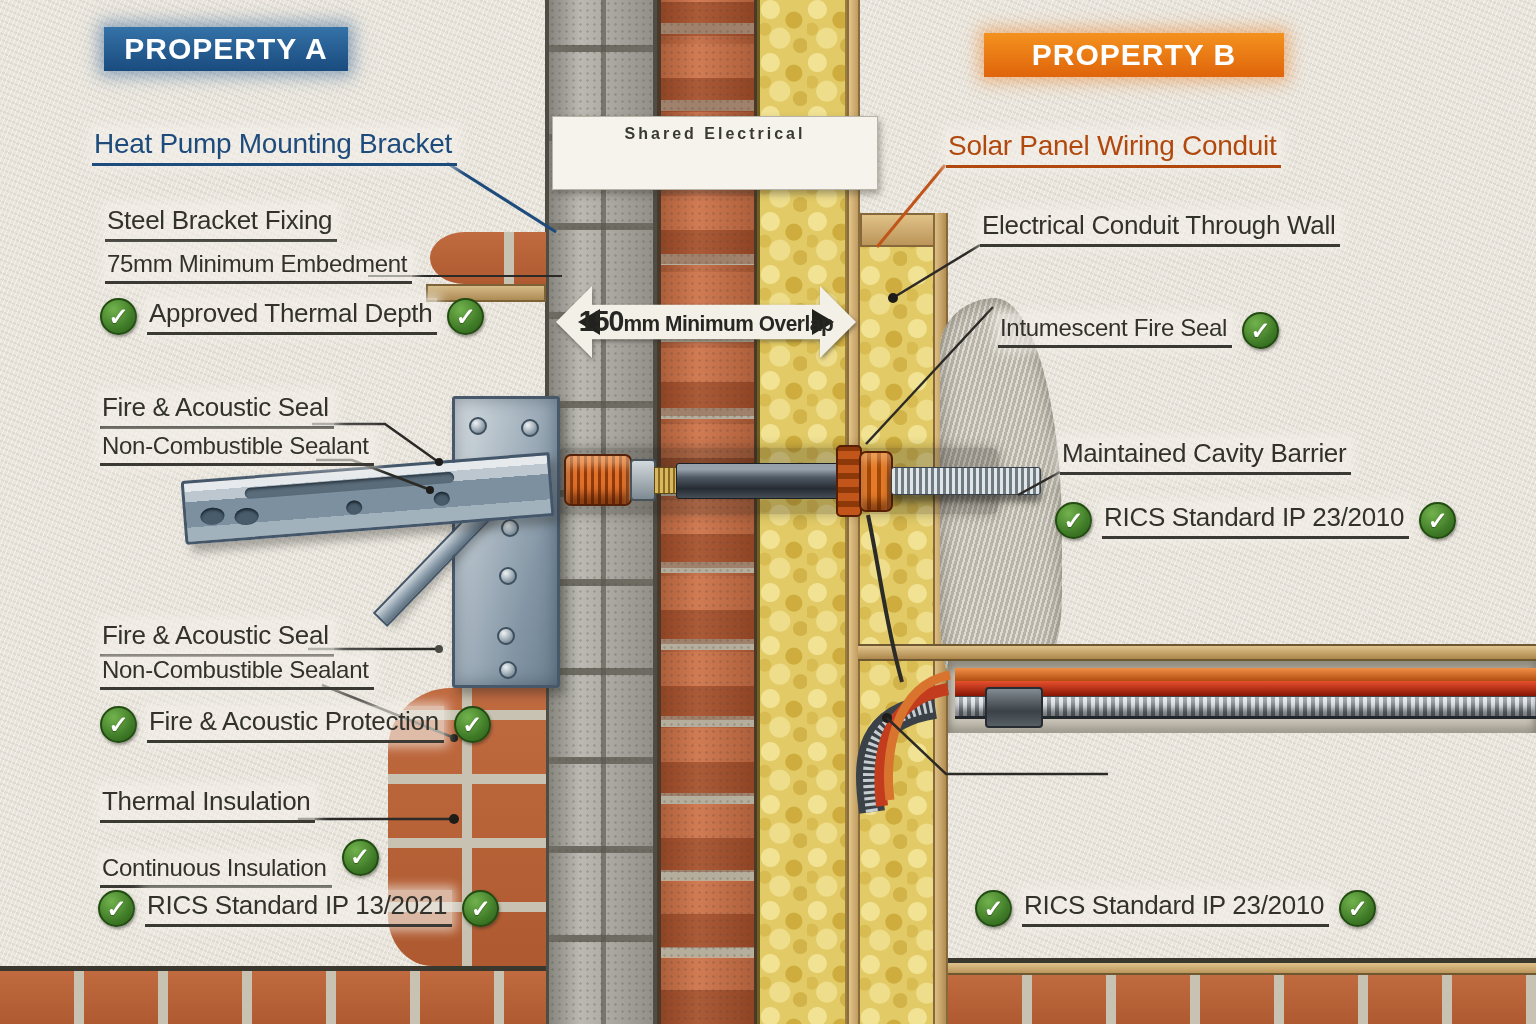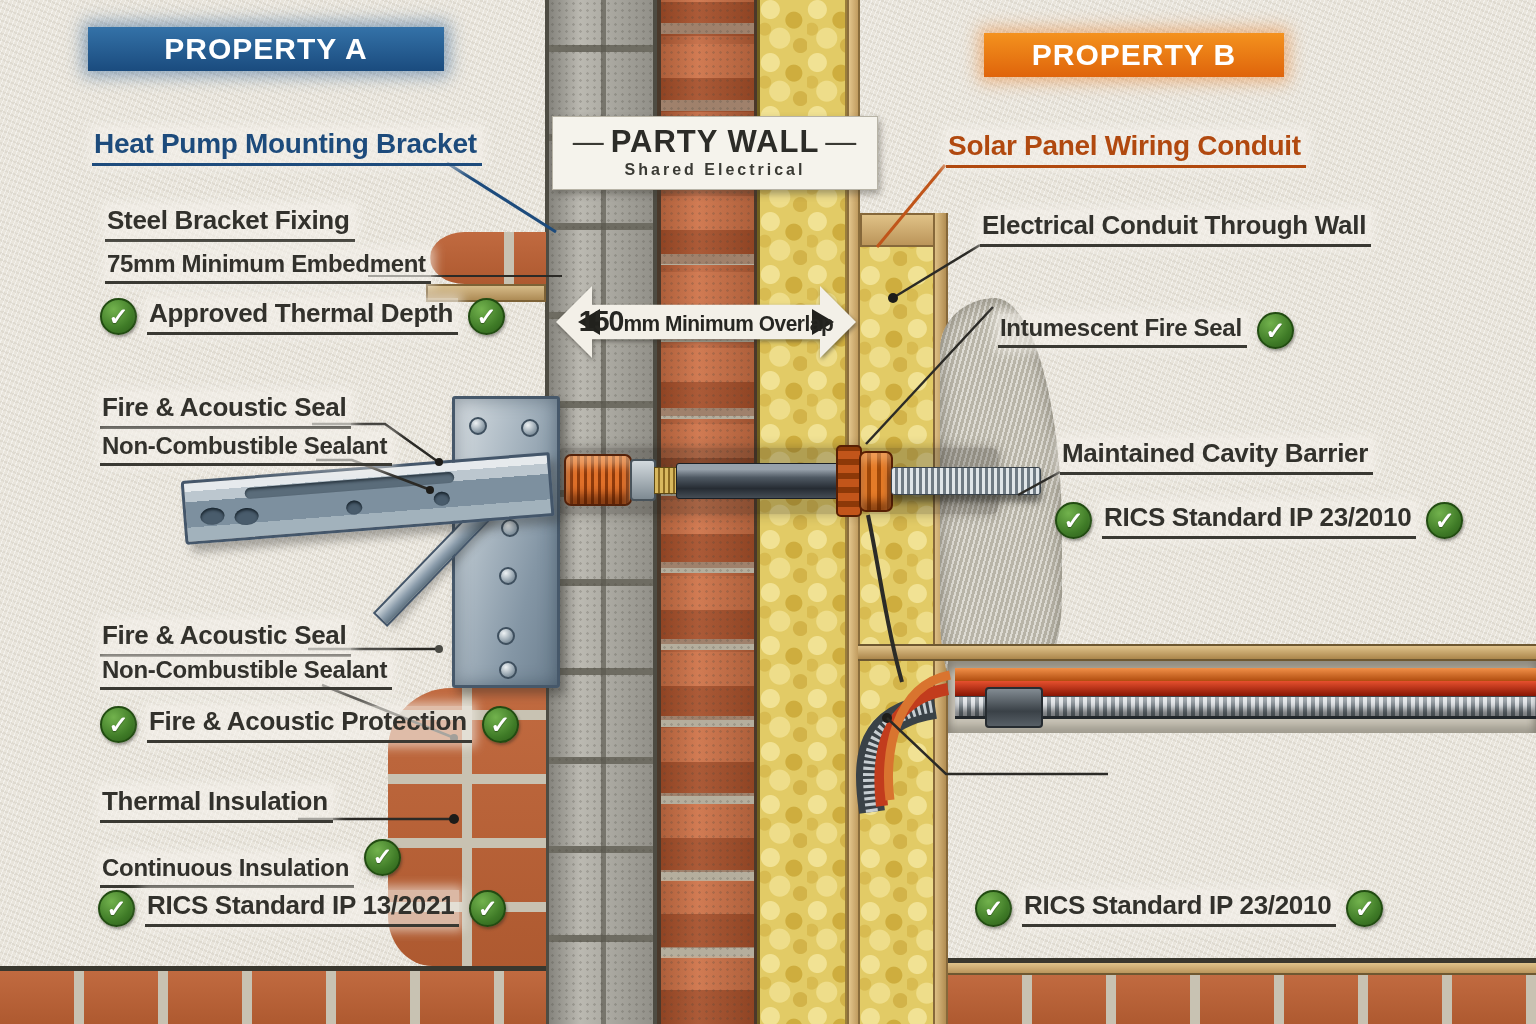--- a/index.html
+++ b/index.html
@@ -148,21 +148,21 @@
   .cable-braid { left:955px; top:696px; width:581px; height:23px;
     background:repeating-linear-gradient(90deg,#dde1e4 0 4px,#79838a 4px 8px);
     border-top:1px solid #3c4349; border-bottom:3px solid #22272b;
     box-shadow:inset 0 6px 6px rgba(255,255,255,.35), inset 0 -7px 7px rgba(15,18,20,.5); }
   .cable-coupling { left:985px; top:687px; width:58px; height:41px; border-radius:4px;
     background:linear-gradient(180deg,#828b92,#3a4147 60%,#575f66); border:2px solid #262c31; }
 
   
   .banner { height:44px; line-height:44px; text-align:center; color:#fff;
     font-size:30px; font-weight:800; letter-spacing:1px; }
-  .banner-a { left:88px; top:27px; width:356px;
+  .banner-a { left:104px; top:27px; width:244px;
     background:linear-gradient(180deg,#3472a8,#1a4b7e);
     box-shadow:0 0 16px 5px rgba(42,94,148,.5); }
   .banner-b { left:984px; top:33px; width:300px;
     background:linear-gradient(180deg,#f4921e,#df640b);
     box-shadow:0 0 16px 5px rgba(235,120,25,.45); }
   .pw-card { left:552px; top:116px; width:326px; height:74px; text-align:center;
     background:#f5f3ec; border:1px solid #b7b3a6; box-shadow:2px 4px 7px rgba(58,56,48,.42); padding-top:7px; }
   .pw-title { font-size:31px; font-weight:800; color:#2c2c28; letter-spacing:1px; }
   .pw-title .dash { font-weight:400; color:#3a3a34; padding:0 6px; }
   .pw-sub { font-size:16px; font-weight:700; color:#3a3a34; letter-spacing:3px; margin-top:1px; }
@@ -173,21 +173,21 @@
     clip-path:polygon(0 50%,12% 0,12% 26%,88% 26%,88% 0,100% 50%,88% 100%,88% 74%,12% 74%,12% 100%); }
   .dim-text { position:absolute; left:0; right:0; top:50%; transform:translateY(-54%) scaleX(.95);
     text-align:center; white-space:nowrap; color:#262622; font-weight:700; }
   .dim-text .big { font-size:30px; letter-spacing:-1px; }
   .dim-text .small { font-size:22px; letter-spacing:-0.5px; }
   .tri { position:absolute; top:50%; width:22px; height:26px; background:#21211d; margin-top:-13px; }
   .tri-l { left:22px; clip-path:polygon(0 50%,100% 0,100% 100%); }
   .tri-r { right:22px; clip-path:polygon(100% 50%,0 0,0 100%); }
 
   
-  .lbl { position:absolute; font-weight:700; color:#32312c; white-space:nowrap;
+  .lbl { position:absolute; font-weight:400; color:#32312c; white-space:nowrap;
     background:rgba(244,241,234,.62); box-shadow:0 0 10px 4px rgba(244,241,234,.62);
     padding:0 5px 3px 2px; letter-spacing:-0.3px; border-bottom:3px solid #3a3933; }
   .fs28 { font-size:28px; } .fs26 { font-size:26px; } .fs24 { font-size:24px; }
   .lbl-a-head { color:#1d4b7c; border-bottom-color:#1d4b7c; }
   .lbl-b-head { color:#b1490f; border-bottom-color:#b1490f; }
   .row { position:absolute; display:flex; align-items:center; gap:10px; }
   .check { width:37px; height:37px; border-radius:50%; flex:0 0 auto;
     background:radial-gradient(circle at 35% 28%, #72b24d, #3f7b27 62%, #2b5c19);
     border:2px solid #224c12; color:#fff; font-size:24px; font-weight:800;
     display:flex; align-items:center; justify-content:center;
@@ -283,21 +283,20 @@
     <circle cx="893" cy="298" r="5" fill="#1d1c19"></circle>
     <path d="M993,307 L866,444" stroke="#2b2a26" stroke-width="2.5" fill="none"></path>
     <path d="M1060,472 L1018,495" stroke="#2b2a26" stroke-width="2.5" fill="none"></path>
     <circle cx="887" cy="718" r="5" fill="#1d1c19"></circle>
     <path d="M887,718 L946,774 L1108,774" stroke="#2b2a26" stroke-width="2.5" fill="none"></path>
   </svg>
 
   <div class="abs banner banner-a z50">PROPERTY A</div>
   <div class="abs banner banner-b z50">PROPERTY B</div>
   <div class="abs pw-card z50">
-    <div class="pw-title"><span class="dash">—</span><span>PARTY WALL</span><span class="dash">—</span></div>
     <div class="pw-sub">Shared Electrical</div>
   </div>
 
   <div class="abs dim-arrow z45" style="left:556px;top:286px;width:300px;">
     <div class="dim-shape"></div>
     <span class="tri tri-l"></span>
     <span class="tri tri-r"></span>
     <div class="dim-text"><span class="big">150</span><span class="small">mm Minimum Overlap</span></div>
   </div>
 

